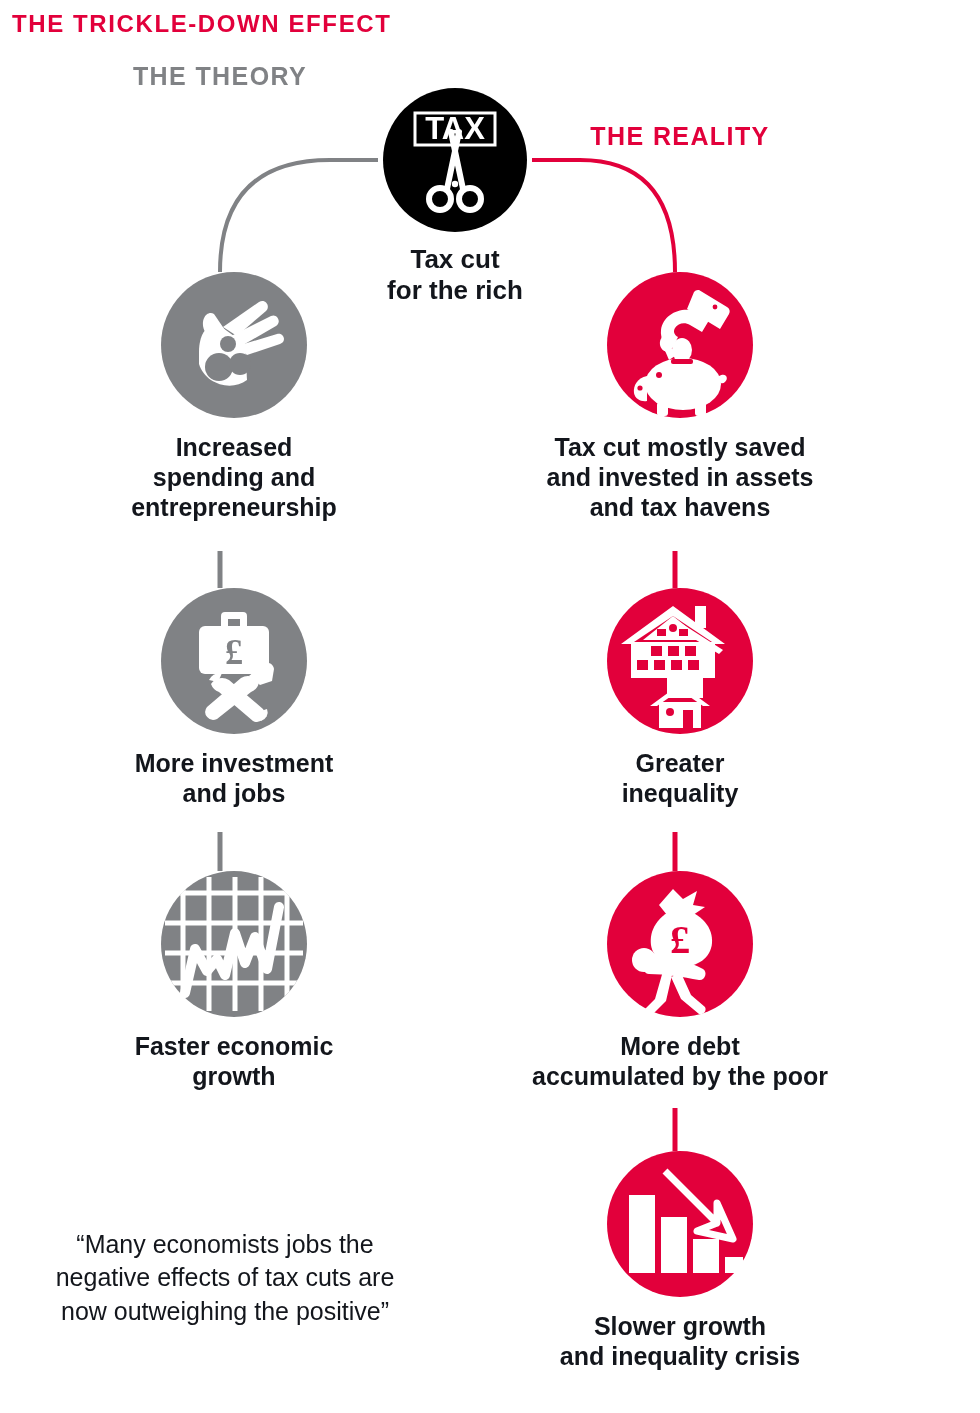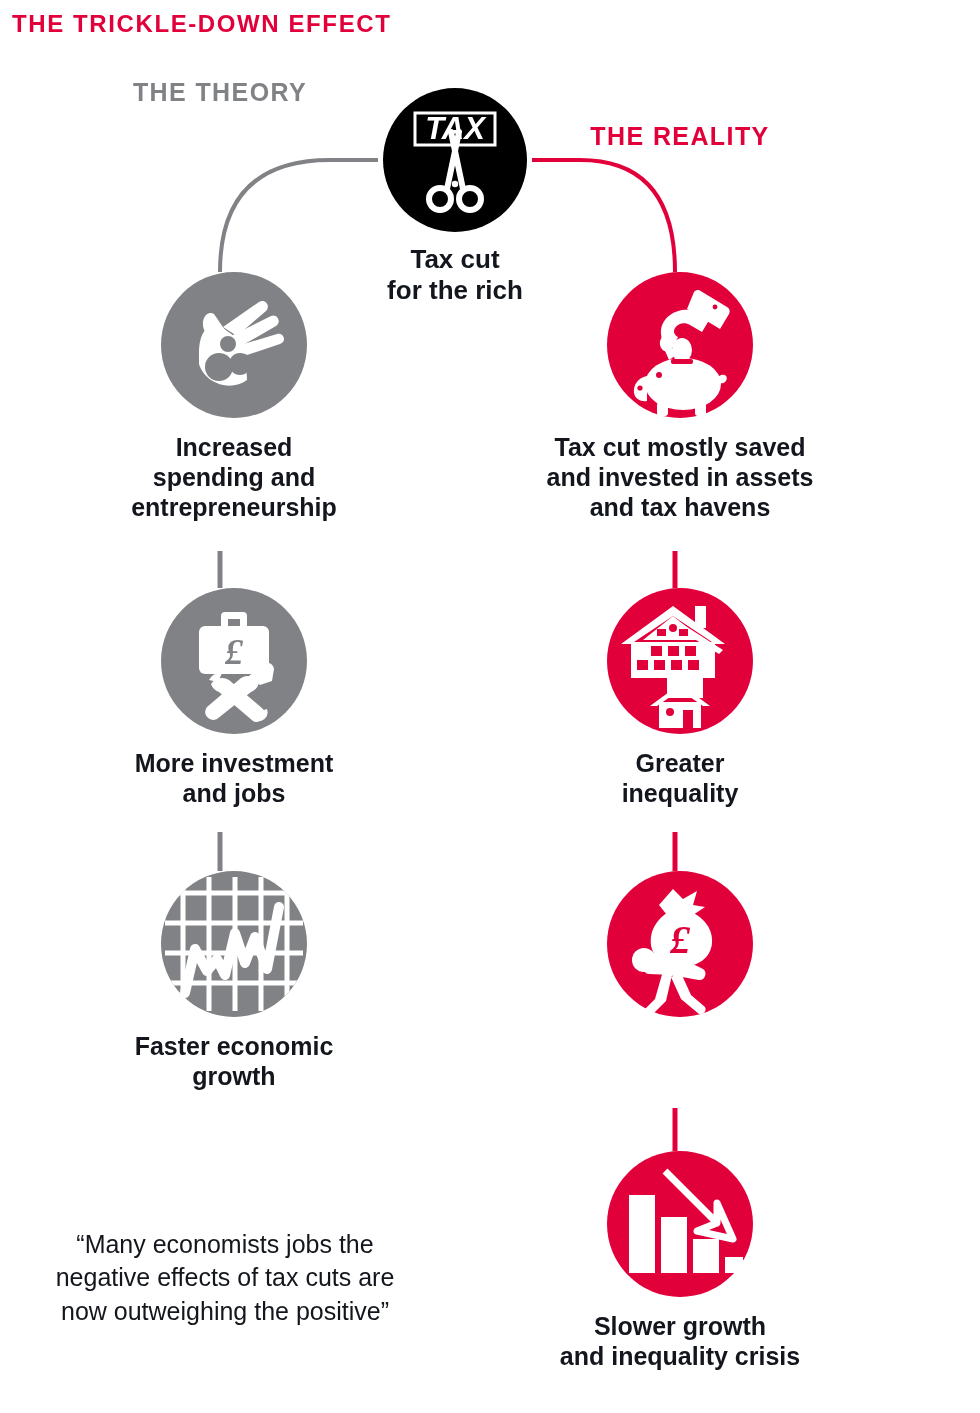--- a/index.html
+++ b/index.html
@@ -38,21 +38,21 @@
   .col-header {
     position: absolute;
     font-size: 25px;
     font-weight: bold;
     letter-spacing: 1.4px;
     text-align: center;
     font-family: "Liberation Sans", sans-serif;
   }
   .col-header.theory {
     left: 60px;
-    top: 78px;
+    top: 62px;
     width: 320px;
     color: #808285;
   }
   .col-header.reality {
     left: 520px;
     top: 78px;
     width: 320px;
     color: #E2003B;
     margin-top: 44px;
   }
@@ -70,21 +70,20 @@
   
   .node {
     position: absolute;
     text-align: center;
   }
   .node .circle {
     position: relative;
     border-radius: 50%;
     margin: 0 auto;
     display: block;
-    font-style: italic;
   }
   .node .label {
     margin-top: 14px;
     font-size: 25px;
     font-weight: bold;
     line-height: 1.20;
     color: #13161C;
     font-family: "Liberation Sans", sans-serif;
     white-space: pre-line;
     text-align: center;
@@ -379,20 +378,22 @@
           <circle cx="37" cy="89" r="12"></circle>
 
           <path d="M44 82 c18 4 38 8 52 16 c5 3 2 12 -4 11 c-16 -3 -34 -6 -50 -6 c-8 0 -9 -18 2 -21 z"></path>
 
           <path d="M56 100 l-8 28 l-12 12 a5 5 0 0 0 7 6 l16 -16 l6 -26 z"></path>
 
           <path d="M74 102 l10 22 l14 12 a5 5 0 0 1 -6 7 l-18 -15 l-10 -22 z"></path>
         </g>
       </svg>
     </div>
+    <div class="label">More debt
+accumulated by the poor</div>
   </div>
 
   <div class="node right" id="node-r4">
     <div class="circle">
       <svg class="icon-svg" viewBox="0 0 146 146">
         <g fill="#ffffff">
 
           <rect x="22" y="44" width="26" height="78"></rect>
           <rect x="54" y="66" width="26" height="56"></rect>
           <rect x="86" y="88" width="26" height="34"></rect>

